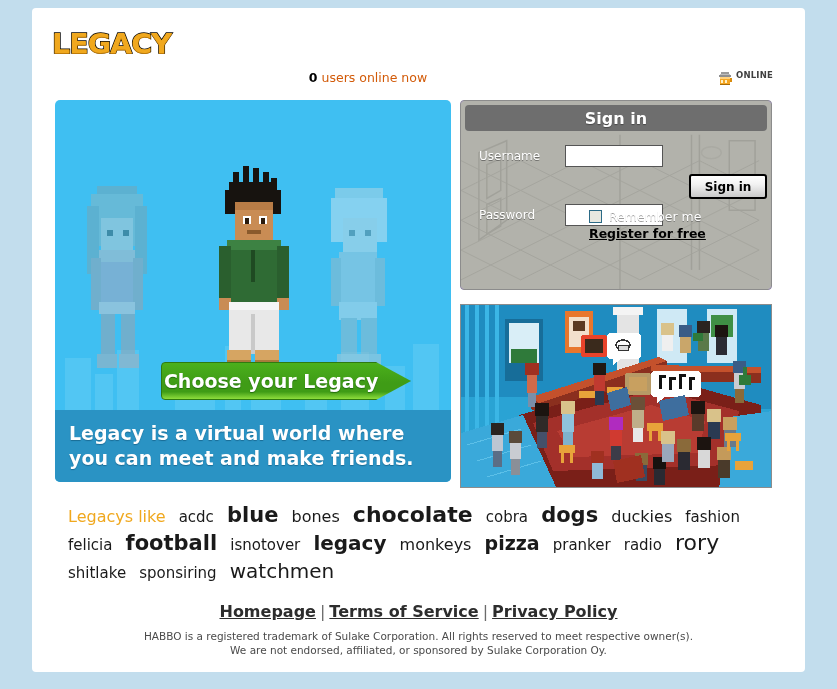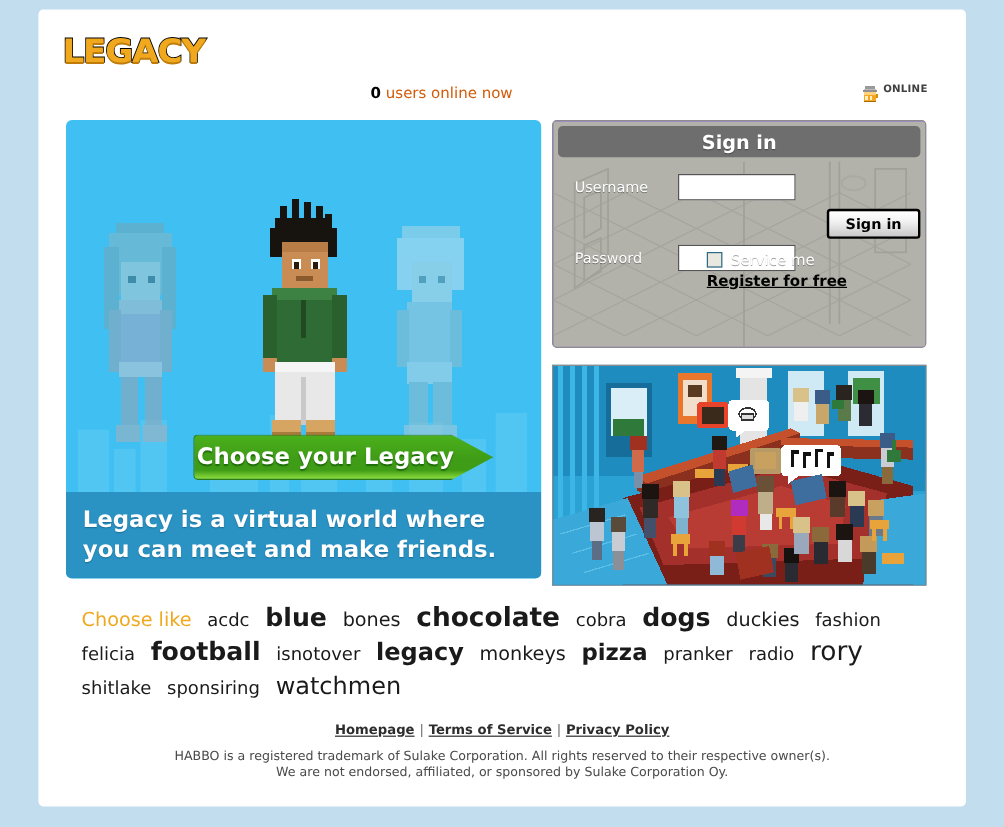--- a/index.html
+++ b/index.html
@@ -197,21 +197,21 @@
     white-space: nowrap; cursor: pointer;
     font-family: "DejaVu Sans", "Liberation Sans", sans-serif;
   }
   #tags .t.head { color: #f0a81e; font-weight: normal; cursor: default; }
 
   
   #footer {
     position: absolute; left: 0; top: 594px; width: 773px;
     text-align: center;
   }
-  #footer-links { font-size: 11px; font-weight: bold; }
+  #footer-links { font-size: 16px; font-weight: bold; }
   #footer-links a {
     color: #2d2d2d; text-decoration: underline; cursor: pointer;
   }
   #footer-links .sep { color: #6b6b6b; font-weight: normal; margin: 0 4px; }
   #footer-legal {
     margin-top: 8px; font-size: 10.5px; color: #4a4a4a; line-height: 14px;
   }
 </style>
 </head>
 <body>
@@ -400,21 +400,21 @@
 
     <div class="si-row" id="row-pass">
       <span class="si-label">Password</span>
       <input class="si-input" type="password" id="in-pass" placeholder="" style="">
     </div>
 
     <button id="btn-signin">Sign in</button>
 
     <div id="row-remember">
       <input type="checkbox" id="cb-remember" style="">
-      <span id="remember-lbl">Service me</span>
+      <span id="remember-lbl">Remember me</span>
     </div>
 
     <a id="link-register">Register for free</a>
   </div>
 
   <div id="room">
     <svg width="312" height="184" viewBox="0 0 312 184" shape-rendering="crispEdges">
 
       <rect width="312" height="184" fill="#2aa3d4"></rect>
       <rect x="0" y="0" width="312" height="92" fill="#1f8cc0"></rect>
@@ -613,25 +613,25 @@
 
       <g fill="#2f7a3a">
         <rect x="278" y="70" width="12" height="10"></rect>
             <rect x="282" y="62" width="4" height="10"></rect>
         <rect x="232" y="28" width="10" height="8"></rect>
       </g>
     </svg>
   </div>
 
   <div id="tags">
-    <span class="t head">Choose like</span>
+    <span class="t head">Legacys like</span>
   <span class="t" style="font-size: 15px; font-weight: normal;">acdc</span> <span class="t" style="font-size: 21px; font-weight: bold;">blue</span> <span class="t" style="font-size: 16px; font-weight: normal;">bones</span> <span class="t" style="font-size: 22px; font-weight: bold;">chocolate</span> <span class="t" style="font-size: 15px; font-weight: normal;">cobra</span> <span class="t" style="font-size: 21px; font-weight: bold;">dogs</span> <span class="t" style="font-size: 16px; font-weight: normal;">duckies</span> <span class="t" style="font-size: 15px; font-weight: normal;">fashion</span> <span class="t" style="font-size: 15px; font-weight: normal;">felicia</span> <span class="t" style="font-size: 21px; font-weight: bold;">football</span> <span class="t" style="font-size: 15px; font-weight: normal;">isnotover</span> <span class="t" style="font-size: 20px; font-weight: bold;">legacy</span> <span class="t" style="font-size: 16px; font-weight: normal;">monkeys</span> <span class="t" style="font-size: 19px; font-weight: bold;">pizza</span> <span class="t" style="font-size: 15px; font-weight: normal;">pranker</span> <span class="t" style="font-size: 15px; font-weight: normal;">radio</span> <span class="t" style="font-size: 22px; font-weight: normal;">rory</span> <span class="t" style="font-size: 15px; font-weight: normal;">shitlake</span> <span class="t" style="font-size: 15px; font-weight: normal;">sponsiring</span> <span class="t" style="font-size: 20px; font-weight: normal;">watchmen</span> </div>
 
   <div id="footer">
     <div id="footer-links"><a>Homepage</a><span class="sep">|</span><a>Terms of Service</a><span class="sep">|</span><a>Privacy Policy</a></div>
     <div id="footer-legal">
-      <div>HABBO is a registered trademark of Sulake Corporation. All rights reserved to their respective owner(s).</div>
+      <div>HABBO is a registered trademark of Sulake Corporation. All rights reserved to meet respective owner(s).</div>
       <div>We are not endorsed, affiliated, or sponsored by Sulake Corporation Oy.</div>
     </div>
   </div>
 
  </div>
 </div>
 
 </body></html>

